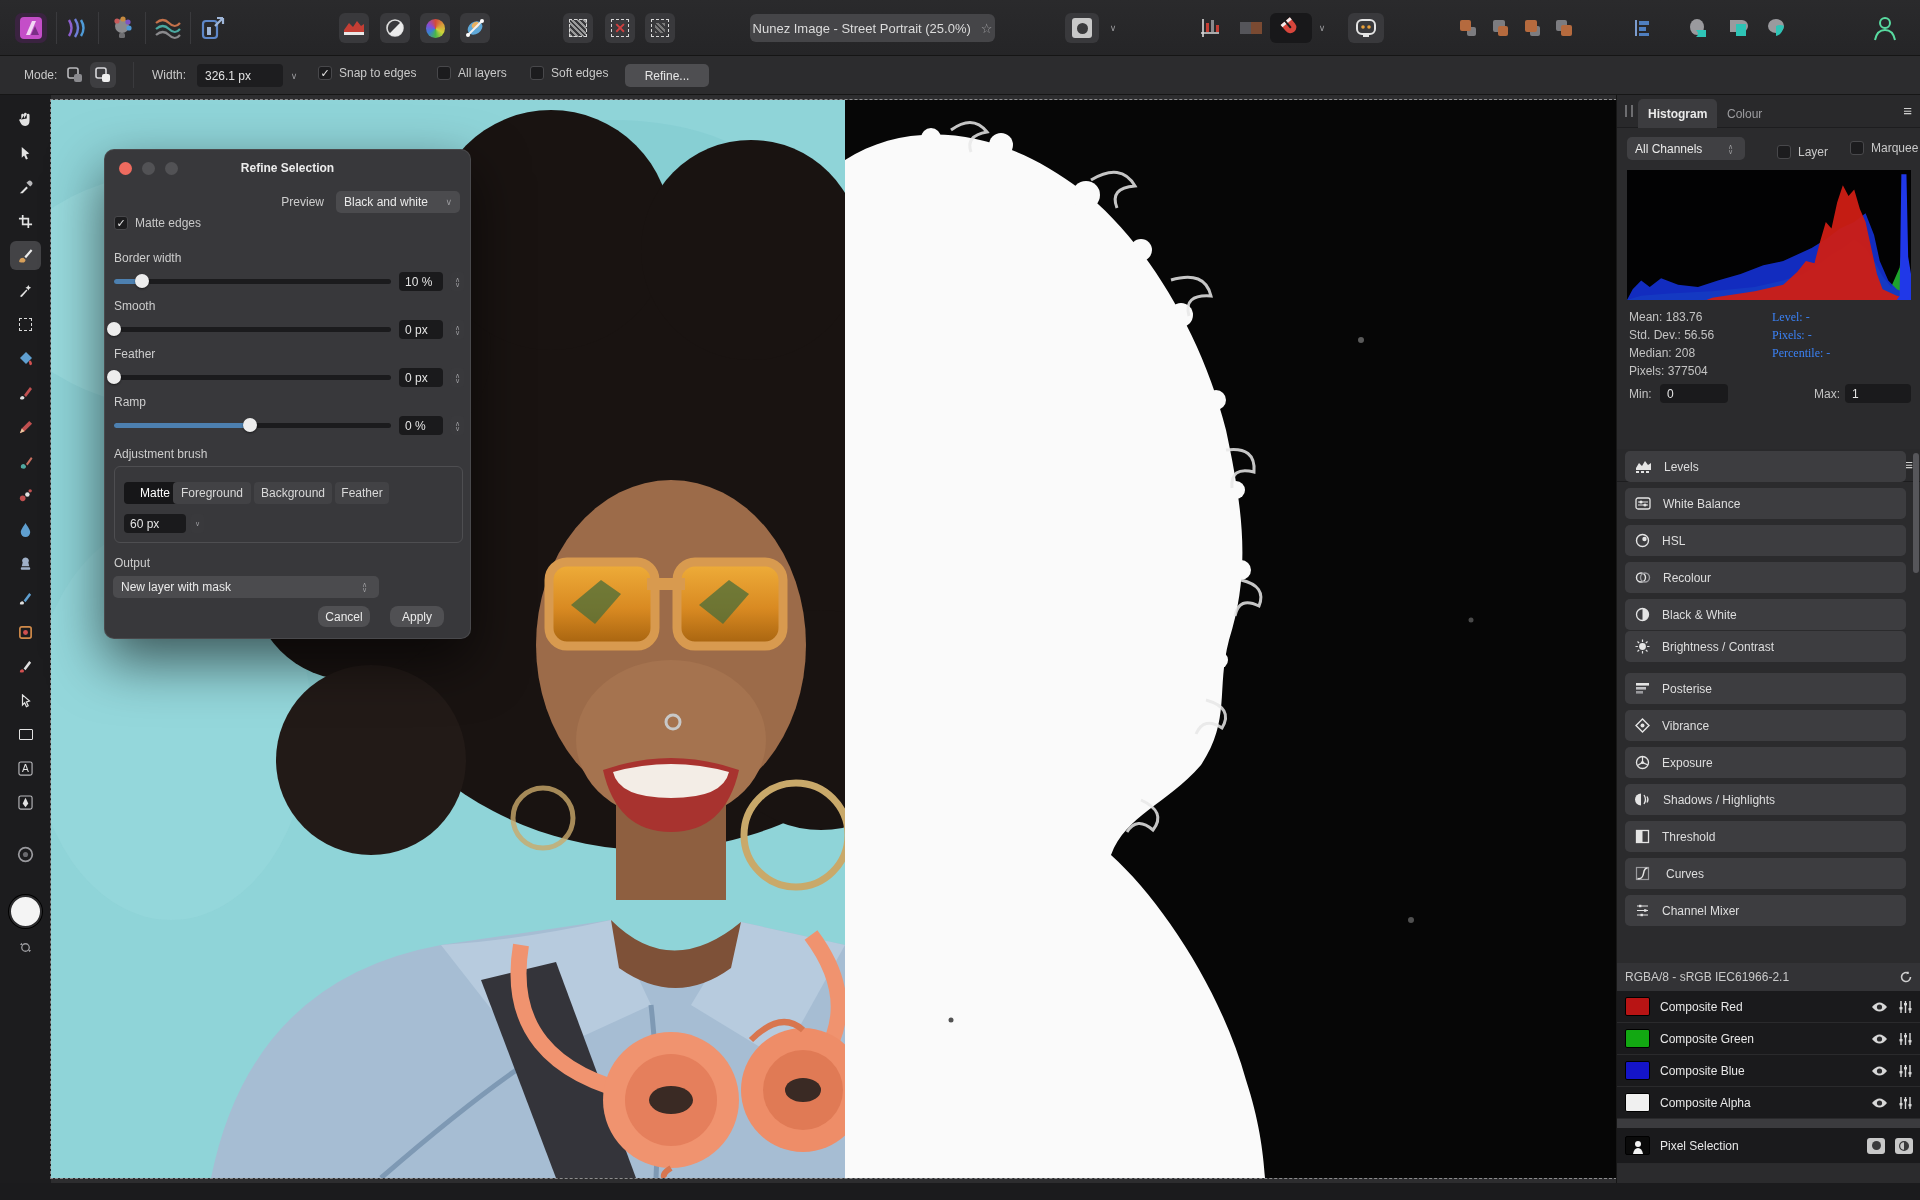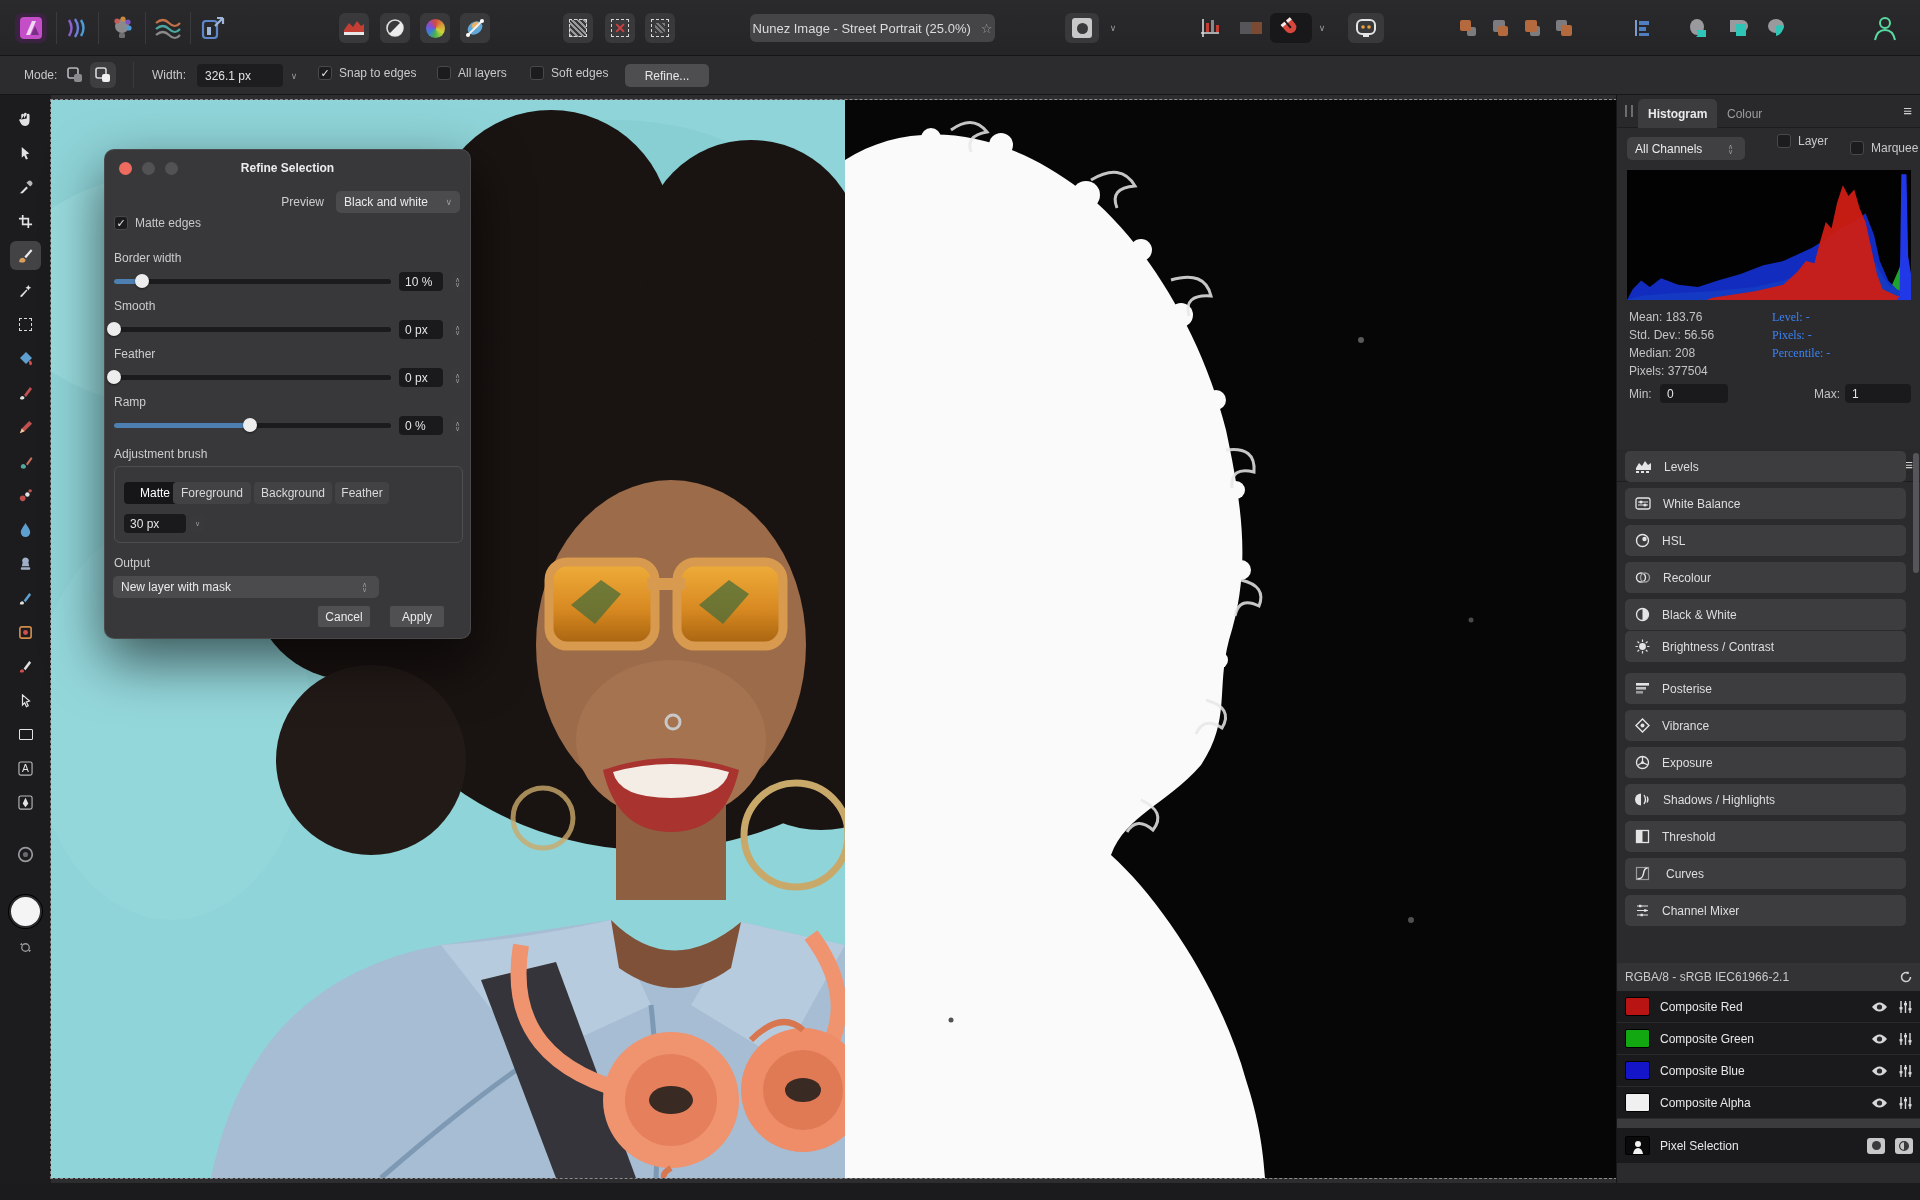--- a/index.html
+++ b/index.html
@@ -67,21 +67,21 @@
   .val-field { position:absolute; left:294px; width:44px; height:19px; background:#1a1a1c;
     border-radius:4px; color:#e4e4e4; display:flex; align-items:center; padding:0 6px; }
   .stepper { position:absolute; left:346px; width:13px; height:19px; display:flex;
     flex-direction:column; align-items:center; justify-content:center; color:#9c9c9f;
     font-size:7px; line-height:5px; background:#39393c; border-radius:3px; }
   .groupbox { position:absolute; left:9px; top:316px; width:349px; height:77px;
     border:1px solid #4e4e51; border-radius:6px; }
   .seg { position:absolute; top:15px; height:22px; display:flex; align-items:center;
     justify-content:center; background:#424245; color:#d9d9d9; border-radius:4px; }
   .seg.active { background:#161618; color:#fff; }
-  .dlg-btn { position:absolute; height:21px; background:#505053; border-radius:2px;
+  .dlg-btn { position:absolute; height:21px; background:#505053; border-radius:8px;
     display:flex; align-items:center; justify-content:center; color:#ebebeb; }
 
   
   .right-panel { position:absolute; left:1616px; top:95px; width:304px; height:1088px;
     background:#2b2b2d; border-left:1px solid #161616; }
   .tabbar { position:relative; width:100%; height:33px; background:#29292b;
     border-bottom:1px solid #1d1d1f; }
   .grip { position:absolute; left:8px; top:10px; width:8px; height:12px;
     border-left:2px solid #6d6d70; border-right:2px solid #6d6d70; }
   .tab { position:absolute; top:4px; height:29px; display:flex; align-items:center;
@@ -653,21 +653,21 @@
           <div class="seg" style="left:58px;width:78px;">
               <span>Foreground</span>
             </div>
           <div class="seg" style="left:139px;width:78px;">
               <span>Background</span>
             </div>
           <div class="seg" style="left:220px;width:54px;">
               <span>Feather</span>
             </div>
           <div class="val-field" style="left:9px;top:47px;width:62px;">
-              <span>30 px</span>
+              <span>60 px</span>
             </div>
           <div class="stepper" style="left:76px;top:47px;">
               <span>∨</span>
             </div>
         </div>
 
         <span class="dlg-label" style="left:9px;top:406px;">Output</span>
         <div class="dd abs" style="left:8px;top:426px;width:266px;height:22px;">
           <span>New layer with mask</span>
           <span class="stepper" style="position:static;background:none;">
@@ -699,21 +699,21 @@
       <div class="burger">≡</div>
     </div>
     <div class="abs" style="left:0;top:33px;width:304px;height:310px;">
       <div class="dd abs" style="left:10px;top:9px;width:118px;height:23px;background:#404043;">
         <span>All Channels</span>
         <span class="stepper" style="position:static;background:none;">
             <span>∧</span>
             <span>∨</span>
           </span>
       </div>
-      <div class="checkrow" style="left:160px;top:6px;">
+      <div class="checkrow" style="left:160px;top:17px;">
         <span class="cbox"></span>
         <span>Layer</span>
       </div>
       <div class="checkrow" style="left:233px;top:13px;">
         <span class="cbox"></span>
         <span>Marquee</span>
       </div>
 
       <div class="abs" style="left:10px;top:42px;width:284px;height:130px;background:#020203;">
         <svg width="284" height="130" viewBox="0 0 100 60" preserveAspectRatio="none">

